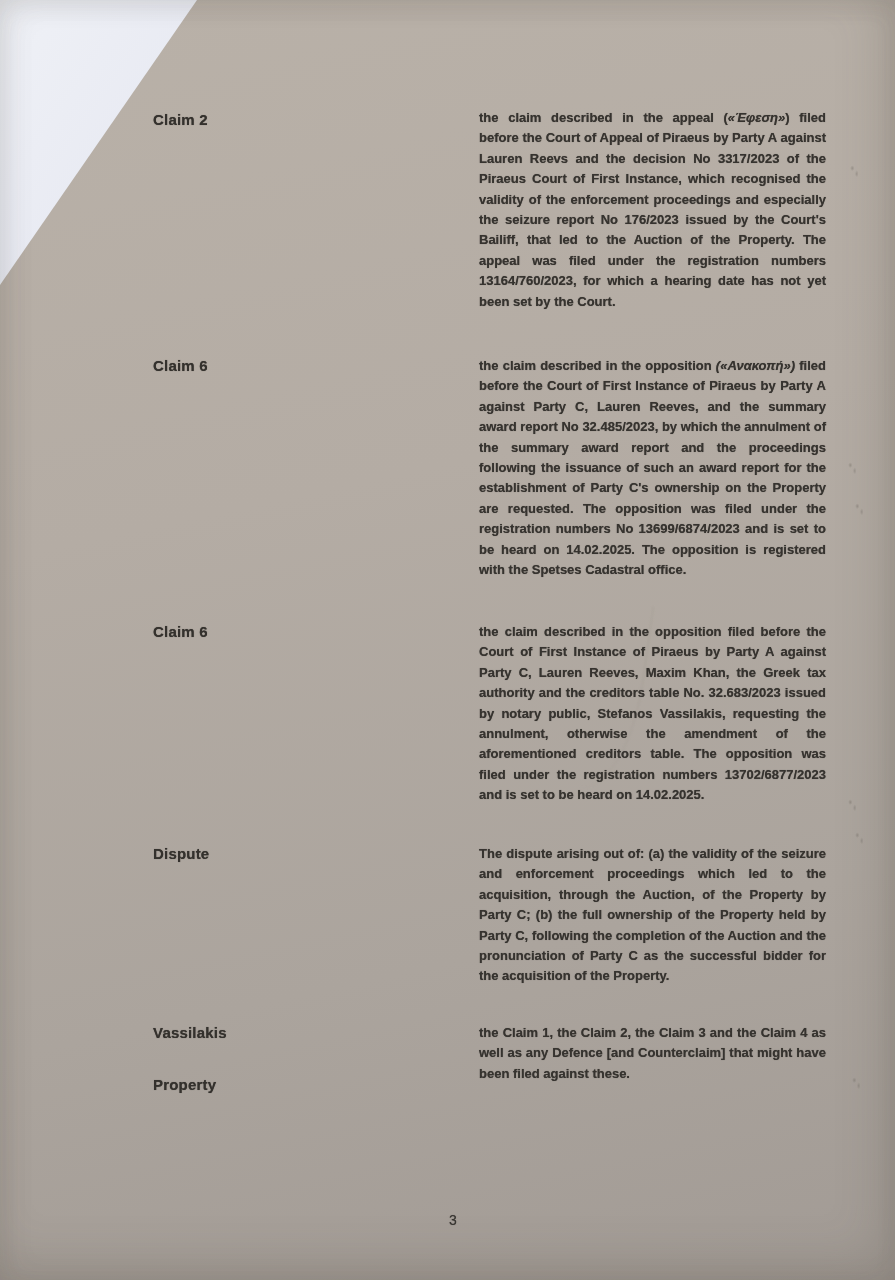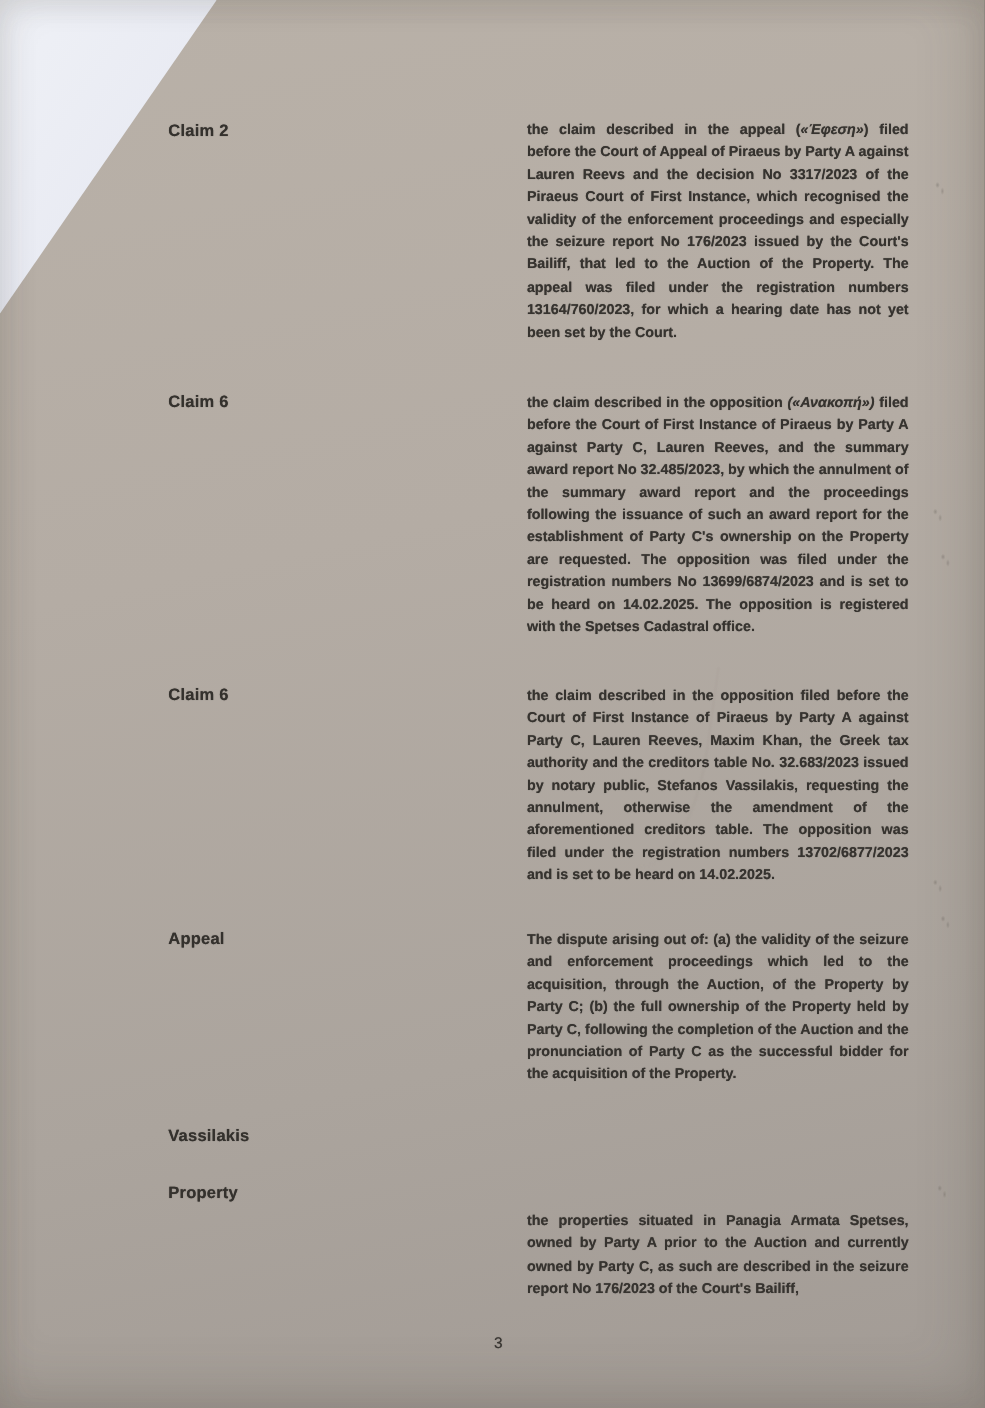--- a/index.html
+++ b/index.html
@@ -115,27 +115,27 @@
 
   <div class="term" style="top:111px">Claim 2</div>
   <div class="body-text" style="top:108px"><span>the claim described in the appeal (</span><span class="greek">«Έφεση»</span><span>) filed before the Court of Appeal of Piraeus by Party A against Lauren Reevs and the decision No 3317/2023 of the Piraeus Court of First Instance, which recognised the validity of the enforcement proceedings and especially the seizure report No 176/2023 issued by the Court's Bailiff, that led to the Auction of the Property. The appeal was filed under the registration numbers 13164/760/2023, for which a hearing date has not yet been set by the Court.</span></div>
 
   <div class="term" style="top:357px">Claim 6</div>
   <div class="body-text" style="top:356px"><span>the claim described in the opposition </span><span class="greek">(«Ανακοπή»)</span><span> filed before the Court of First Instance of Piraeus by Party A against Party C, Lauren Reeves, and the summary award report No 32.485/2023, by which the annulment of the summary award report and the proceedings following the issuance of such an award report for the establishment of Party C's ownership on the Property are requested. The opposition was filed under the registration numbers No 13699/6874/2023 and is set to be heard on 14.02.2025. The opposition is registered with the Spetses Cadastral office.</span></div>
 
   <div class="term" style="top:623px">Claim 6</div>
   <div class="body-text" style="top:622px">the claim described in the opposition filed before the Court of First Instance of Piraeus by Party A against Party C, Lauren Reeves, Maxim Khan, the Greek tax authority and the creditors table No. 32.683/2023 issued by notary public, Stefanos Vassilakis, requesting the annulment, otherwise the amendment of the aforementioned creditors table. The opposition was filed under the registration numbers 13702/6877/2023 and is set to be heard on 14.02.2025.</div>
 
-  <div class="term" style="top:845px">Appeal</div>
+  <div class="term" style="top:845px">Dispute</div>
   <div class="body-text" style="top:844px">The dispute arising out of: (a) the validity of the seizure and enforcement proceedings which led to the acquisition, through the Auction, of the Property by Party C; (b) the full ownership of the Property held by Party C, following the completion of the Auction and the pronunciation of Party C as the successful bidder for the acquisition of the Property.</div>
 
   <div class="term" style="top:1024px">Vassilakis</div>
+  <div class="body-text" style="top:1023px">the Claim 1, the Claim 2, the Claim 3 and the Claim 4 as well as any Defence [and Counterclaim] that might have been filed against these.</div>
 
   <div class="term" style="top:1076px">Property</div>
-  <div class="body-text" style="top:1100px">the properties situated in Panagia Armata Spetses, owned by Party A prior to the Auction and currently owned by Party C, as such are described in the seizure report No 176/2023 of the Court's Bailiff,</div>
 
   <div class="page-number">3</div>
 
   <div class="smudge" style="top:164px; left:849px"></div>
   <div class="smudge" style="top:461px; left:847px"></div>
   <div class="smudge" style="top:502px; left:854px"></div>
   <div class="smudge" style="top:798px; left:847px"></div>
   <div class="smudge" style="top:831px; left:854px"></div>
   <div class="smudge" style="top:1076px; left:851px"></div>
 

